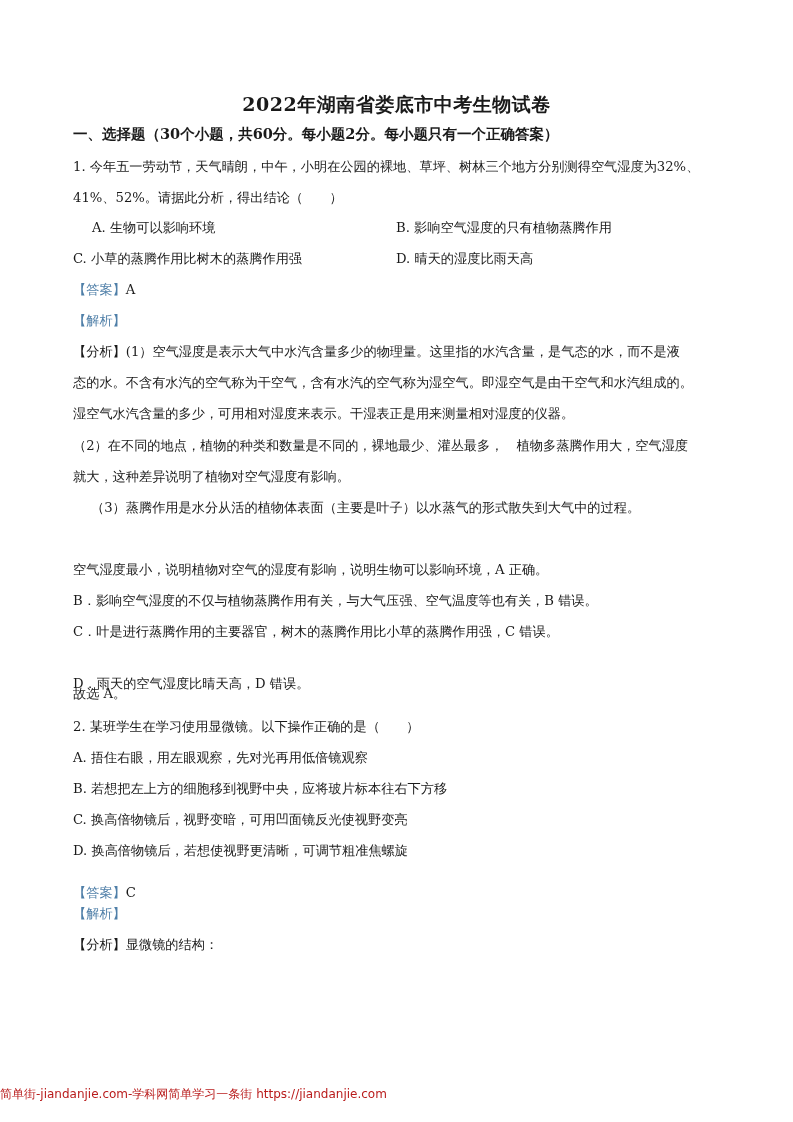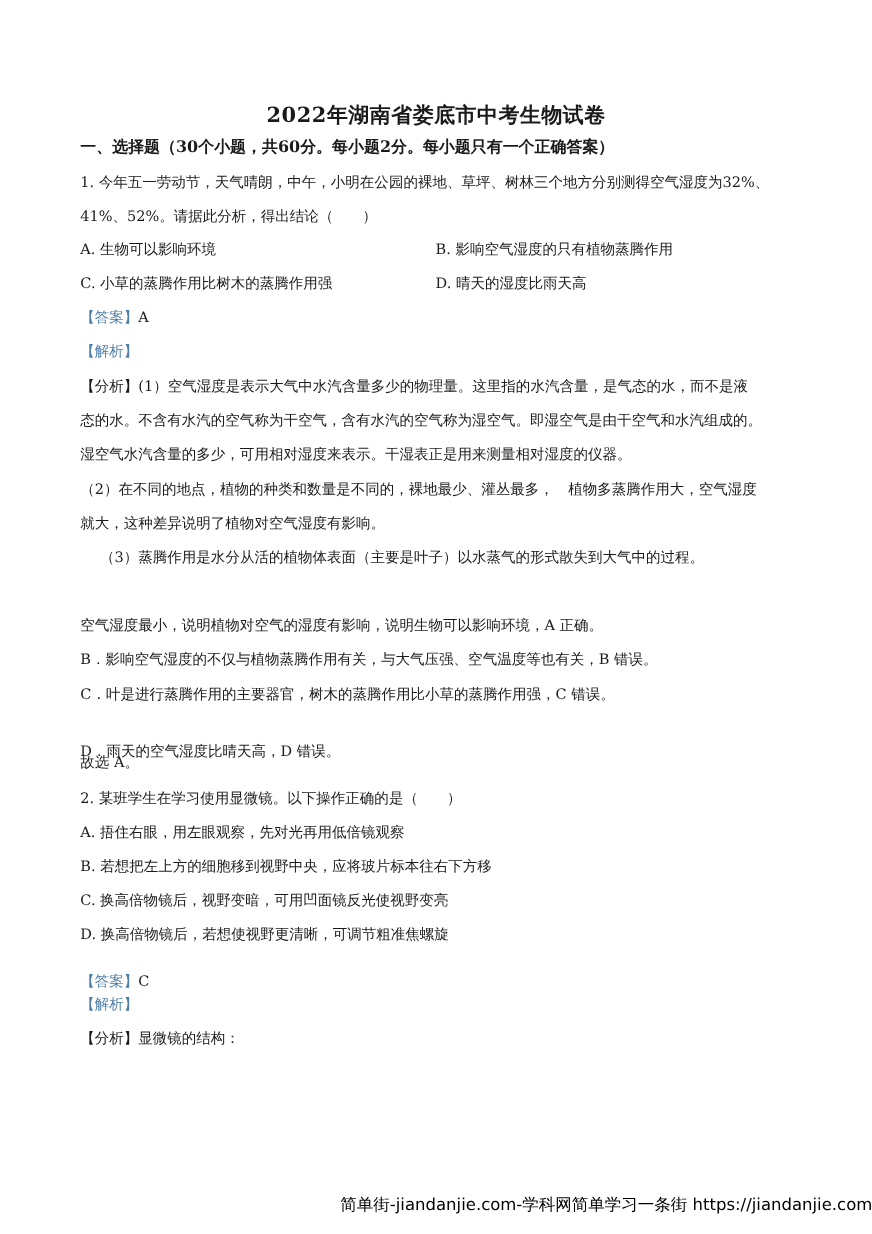--- a/index.html
+++ b/index.html
@@ -5,35 +5,35 @@
   html, body { margin: 0; padding: 0; background: #ffffff; }
   body { width: 793px; height: 1122px; position: relative; overflow: hidden;
          font-family: "DejaVu Serif", "Liberation Serif", serif; color: #1a1a1a; }
   .page { position: absolute; left: 0; top: 16px; width: 793px; height: 1122px; }
   .title { position: absolute; left: 0; width: 793px; top: 76px; text-align: center;
            font-size: 19px; font-weight: bold; letter-spacing: 0.5px; }
   .line { position: absolute; left: 73px; font-size: 13.2px; white-space: nowrap; line-height: 18px; }
   .section { font-weight: bold; font-size: 14.5px; }
   .blue { color: #4f7fa8; }
   .col2 { left: 396px; }
-  .footer { position: absolute; left: 0; width: 793px; top: 1070px; text-align: right;
-            font-family: "DejaVu Sans", "Liberation Sans", sans-serif; font-size: 15px; color: #000000; }
+  .footer { position: absolute; left: 0; width: 793px; top: 1070px; text-align: left;
+            font-family: "DejaVu Sans", "Liberation Sans", sans-serif; font-size: 12px; color: #b91c1c; }
 </style>
 </head>
 <body>
 
 <div class="page">
   <div class="title">2022年湖南省娄底市中考生物试卷</div>
 
   <div class="line section" style="top:109px;">一、选择题（30个小题，共60分。每小题2分。每小题只有一个正确答案）</div>
 
   <div class="line" style="top:142px;">1. 今年五一劳动节，天气晴朗，中午，小明在公园的裸地、草坪、树林三个地方分别测得空气湿度为32%、</div>
   <div class="line" style="top:173px;">41%、52%。请据此分析，得出结论（　　）</div>
 
-  <div class="line" style="top:203px;">A. 生物可以影响环境</div>
+  <div class="line" style="top:203px;margin-left:19px;">A. 生物可以影响环境</div>
   <div class="line col2" style="top:203px;">B. 影响空气湿度的只有植物蒸腾作用</div>
   <div class="line" style="top:234px;">C. 小草的蒸腾作用比树木的蒸腾作用强</div>
   <div class="line col2" style="top:234px;">D. 晴天的湿度比雨天高</div>
 
   <div class="line" style="top:265px;">
     <span class="blue">【答案】</span><span>A</span>
   </div>
   <div class="line blue" style="top:296px;">【解析】</div>
 
   <div class="line" style="top:327px;">【分析】(1）空气湿度是表示大气中水汽含量多少的物理量。这里指的水汽含量，是气态的水，而不是液</div>

